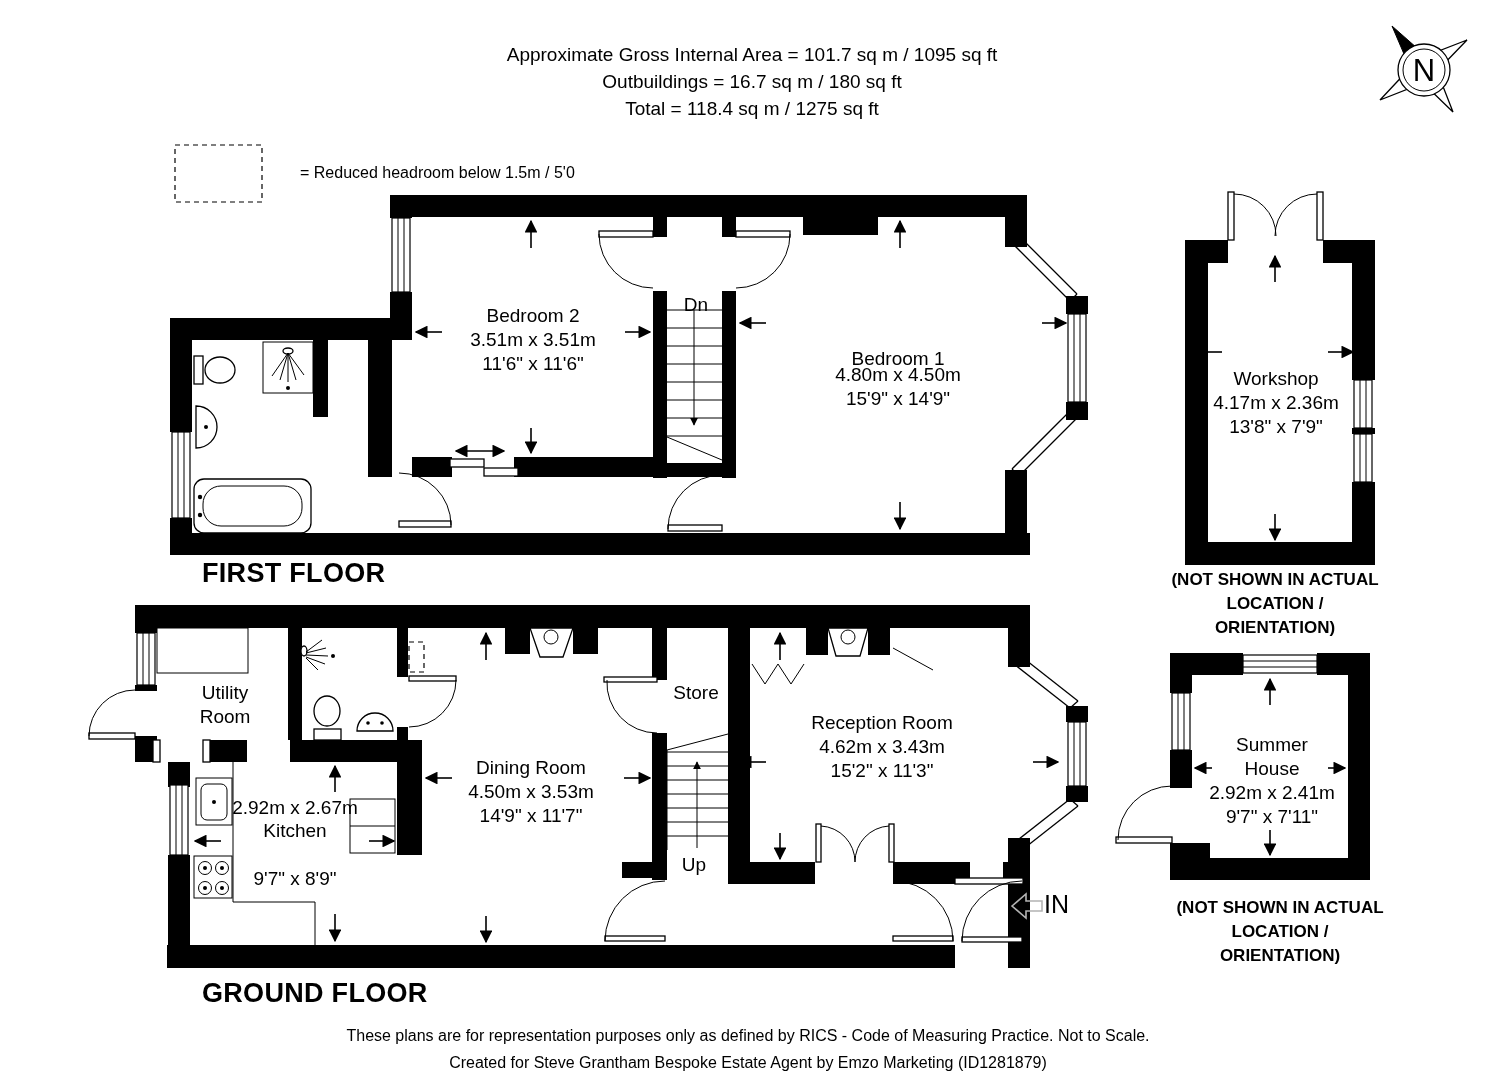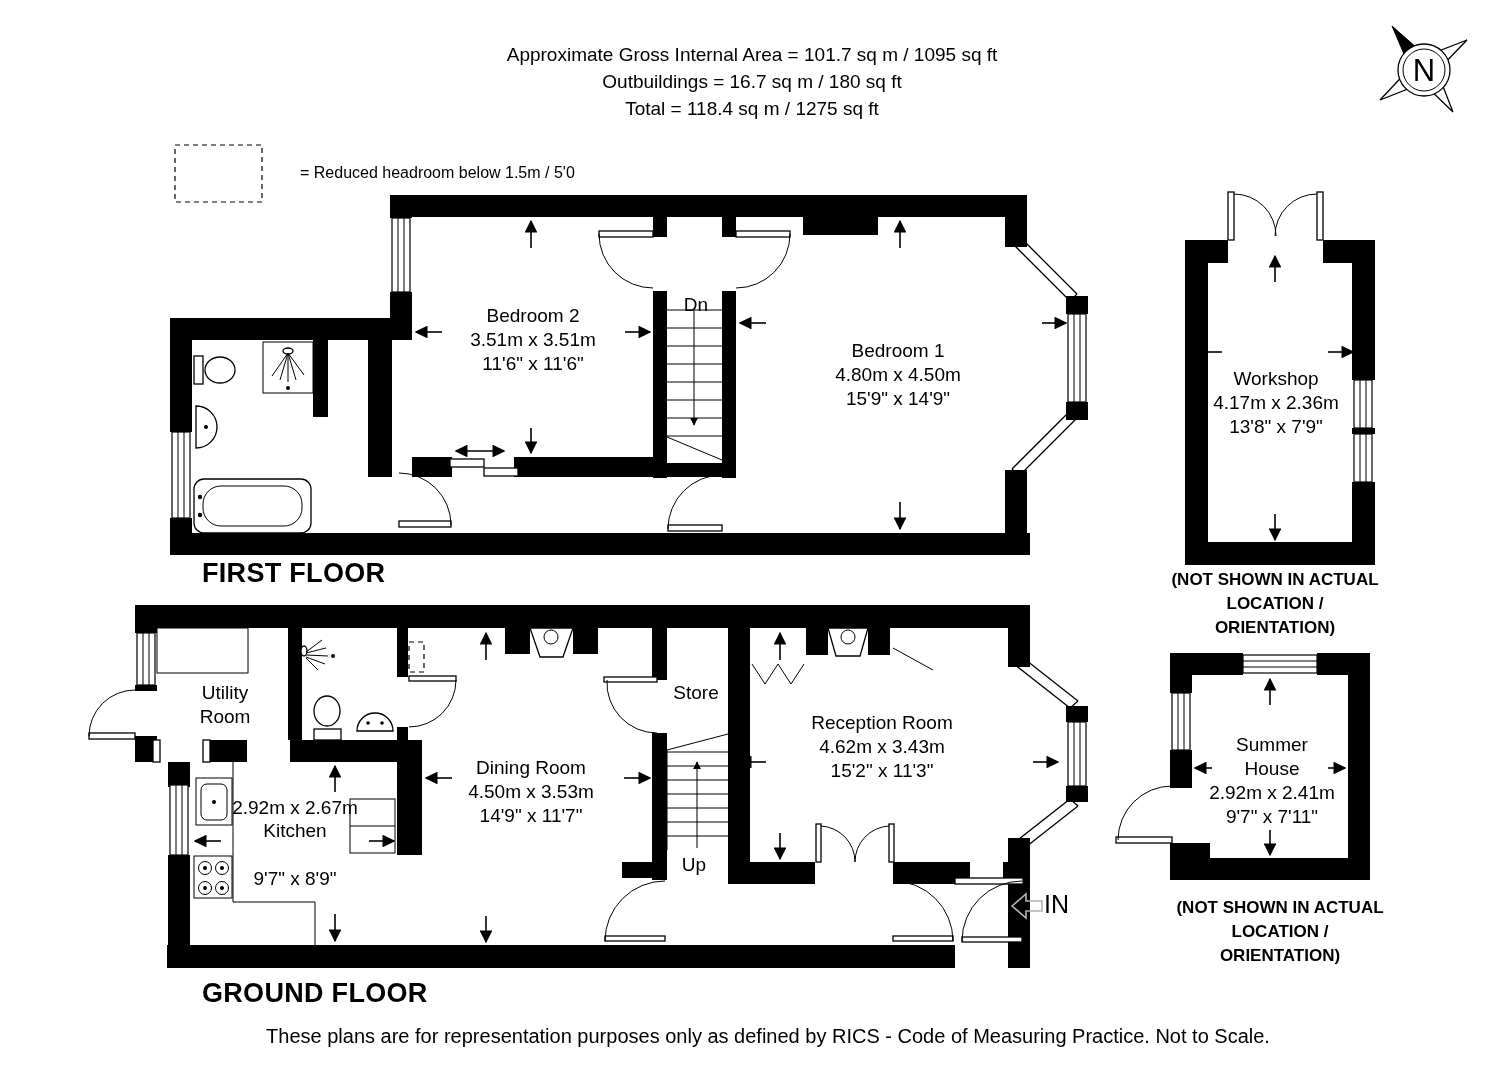--- a/index.html
+++ b/index.html
@@ -5,21 +5,21 @@
   html,body{margin:0;padding:0;background:#fff;}
   #canvas{position:relative;width:1495px;height:1080px;background:#fff;overflow:hidden;
           font-family:"Liberation Sans", sans-serif;color:#000;}
   #plan-svg{position:absolute;left:0;top:0;}
   .lbl{position:absolute;font-size:19px;line-height:24px;white-space:nowrap;color:#000;}
   .ctr{transform:translateX(-50%);text-align:center;}
   .ml{white-space:pre-line;text-align:center;}
   .title{font-size:27px;font-weight:bold;letter-spacing:.3px;margin-left:32px;}
   .cap{font-size:17px;font-weight:bold;line-height:24px;}
   .hdr{font-size:19px;margin-top:16px;}
-  .ftr{font-size:20px;margin-left:20px;}
+  .ftr{font-size:16px;}
   .inlbl{font-size:25px;}
   
   .w{fill:#000;stroke:none;}
   .ln{stroke:#000;stroke-width:1.3;fill:none;}
   .thin{stroke:#000;stroke-width:1;fill:none;}
   .fx{stroke:#000;stroke-width:1.3;fill:#fff;}
   .win{stroke:#000;stroke-width:1.2;fill:#fff;}
   .arr{stroke:#000;stroke-width:1.6;fill:none;}
   .dash{stroke:#000;stroke-width:1.2;fill:none;stroke-dasharray:5 4;}
   .cp{stroke:#000;stroke-width:1.3;fill:#fff;}
@@ -441,21 +441,21 @@
 <div class="lbl hdr ctr" style="left:752px;top:81px">Total = 118.4 sq m / 1275 sq ft</div>
 
 <div class="lbl" style="left:300px;top:161px;font-size:16px">= Reduced headroom below 1.5m / 5'0</div>
 
 <div class="lbl title" style="left:170px;top:561px">FIRST FLOOR</div>
 
 <div class="lbl ctr" style="left:533px;top:304px">Bedroom 2</div>
 <div class="lbl ctr" style="left:533px;top:328px">3.51m x 3.51m</div>
 <div class="lbl ctr" style="left:533px;top:352px">11'6" x 11'6"</div>
 
-<div class="lbl ctr" style="left:898px;top:339px">Bedroom 1</div>
+<div class="lbl ctr" style="left:898px;top:347px">Bedroom 1</div>
 <div class="lbl ctr" style="left:898px;top:363px">4.80m x 4.50m</div>
 <div class="lbl ctr" style="left:898px;top:387px">15'9" x 14'9"</div>
 
 <div class="lbl ctr" style="left:696px;top:293px">Dn</div>
 
 <div class="lbl ctr" style="left:1276px;top:367px">Workshop</div>
 <div class="lbl ctr" style="left:1276px;top:391px">4.17m x 2.36m</div>
 <div class="lbl ctr" style="left:1276px;top:415px">13'8" x 7'9"</div>
 <div class="lbl cap ctr ml" style="left:1275px;top:568px">(NOT SHOWN IN ACTUAL
 LOCATION / ORIENTATION)</div>
@@ -483,14 +483,15 @@
 <div class="lbl inlbl" style="left:1044px;top:892px">IN</div>
 
 <div class="lbl ctr ml" style="left:1272px;top:733px">Summer
 House</div>
 <div class="lbl ctr" style="left:1272px;top:781px">2.92m x 2.41m</div>
 <div class="lbl ctr" style="left:1272px;top:805px">9'7" x 7'11"</div>
 <div class="lbl cap ctr ml" style="left:1280px;top:896px">(NOT SHOWN IN ACTUAL
 LOCATION / ORIENTATION)</div>
 
 <div class="lbl ftr ctr" style="left:748px;top:1024px">These plans are for representation purposes only as defined by RICS - Code of Measuring Practice. Not to Scale.</div>
+<div class="lbl ftr ctr" style="left:748px;top:1051px">Created for Steve Grantham Bespoke Estate Agent by Emzo Marketing (ID1281879)</div>
 
 </div>
 
 </body></html>

